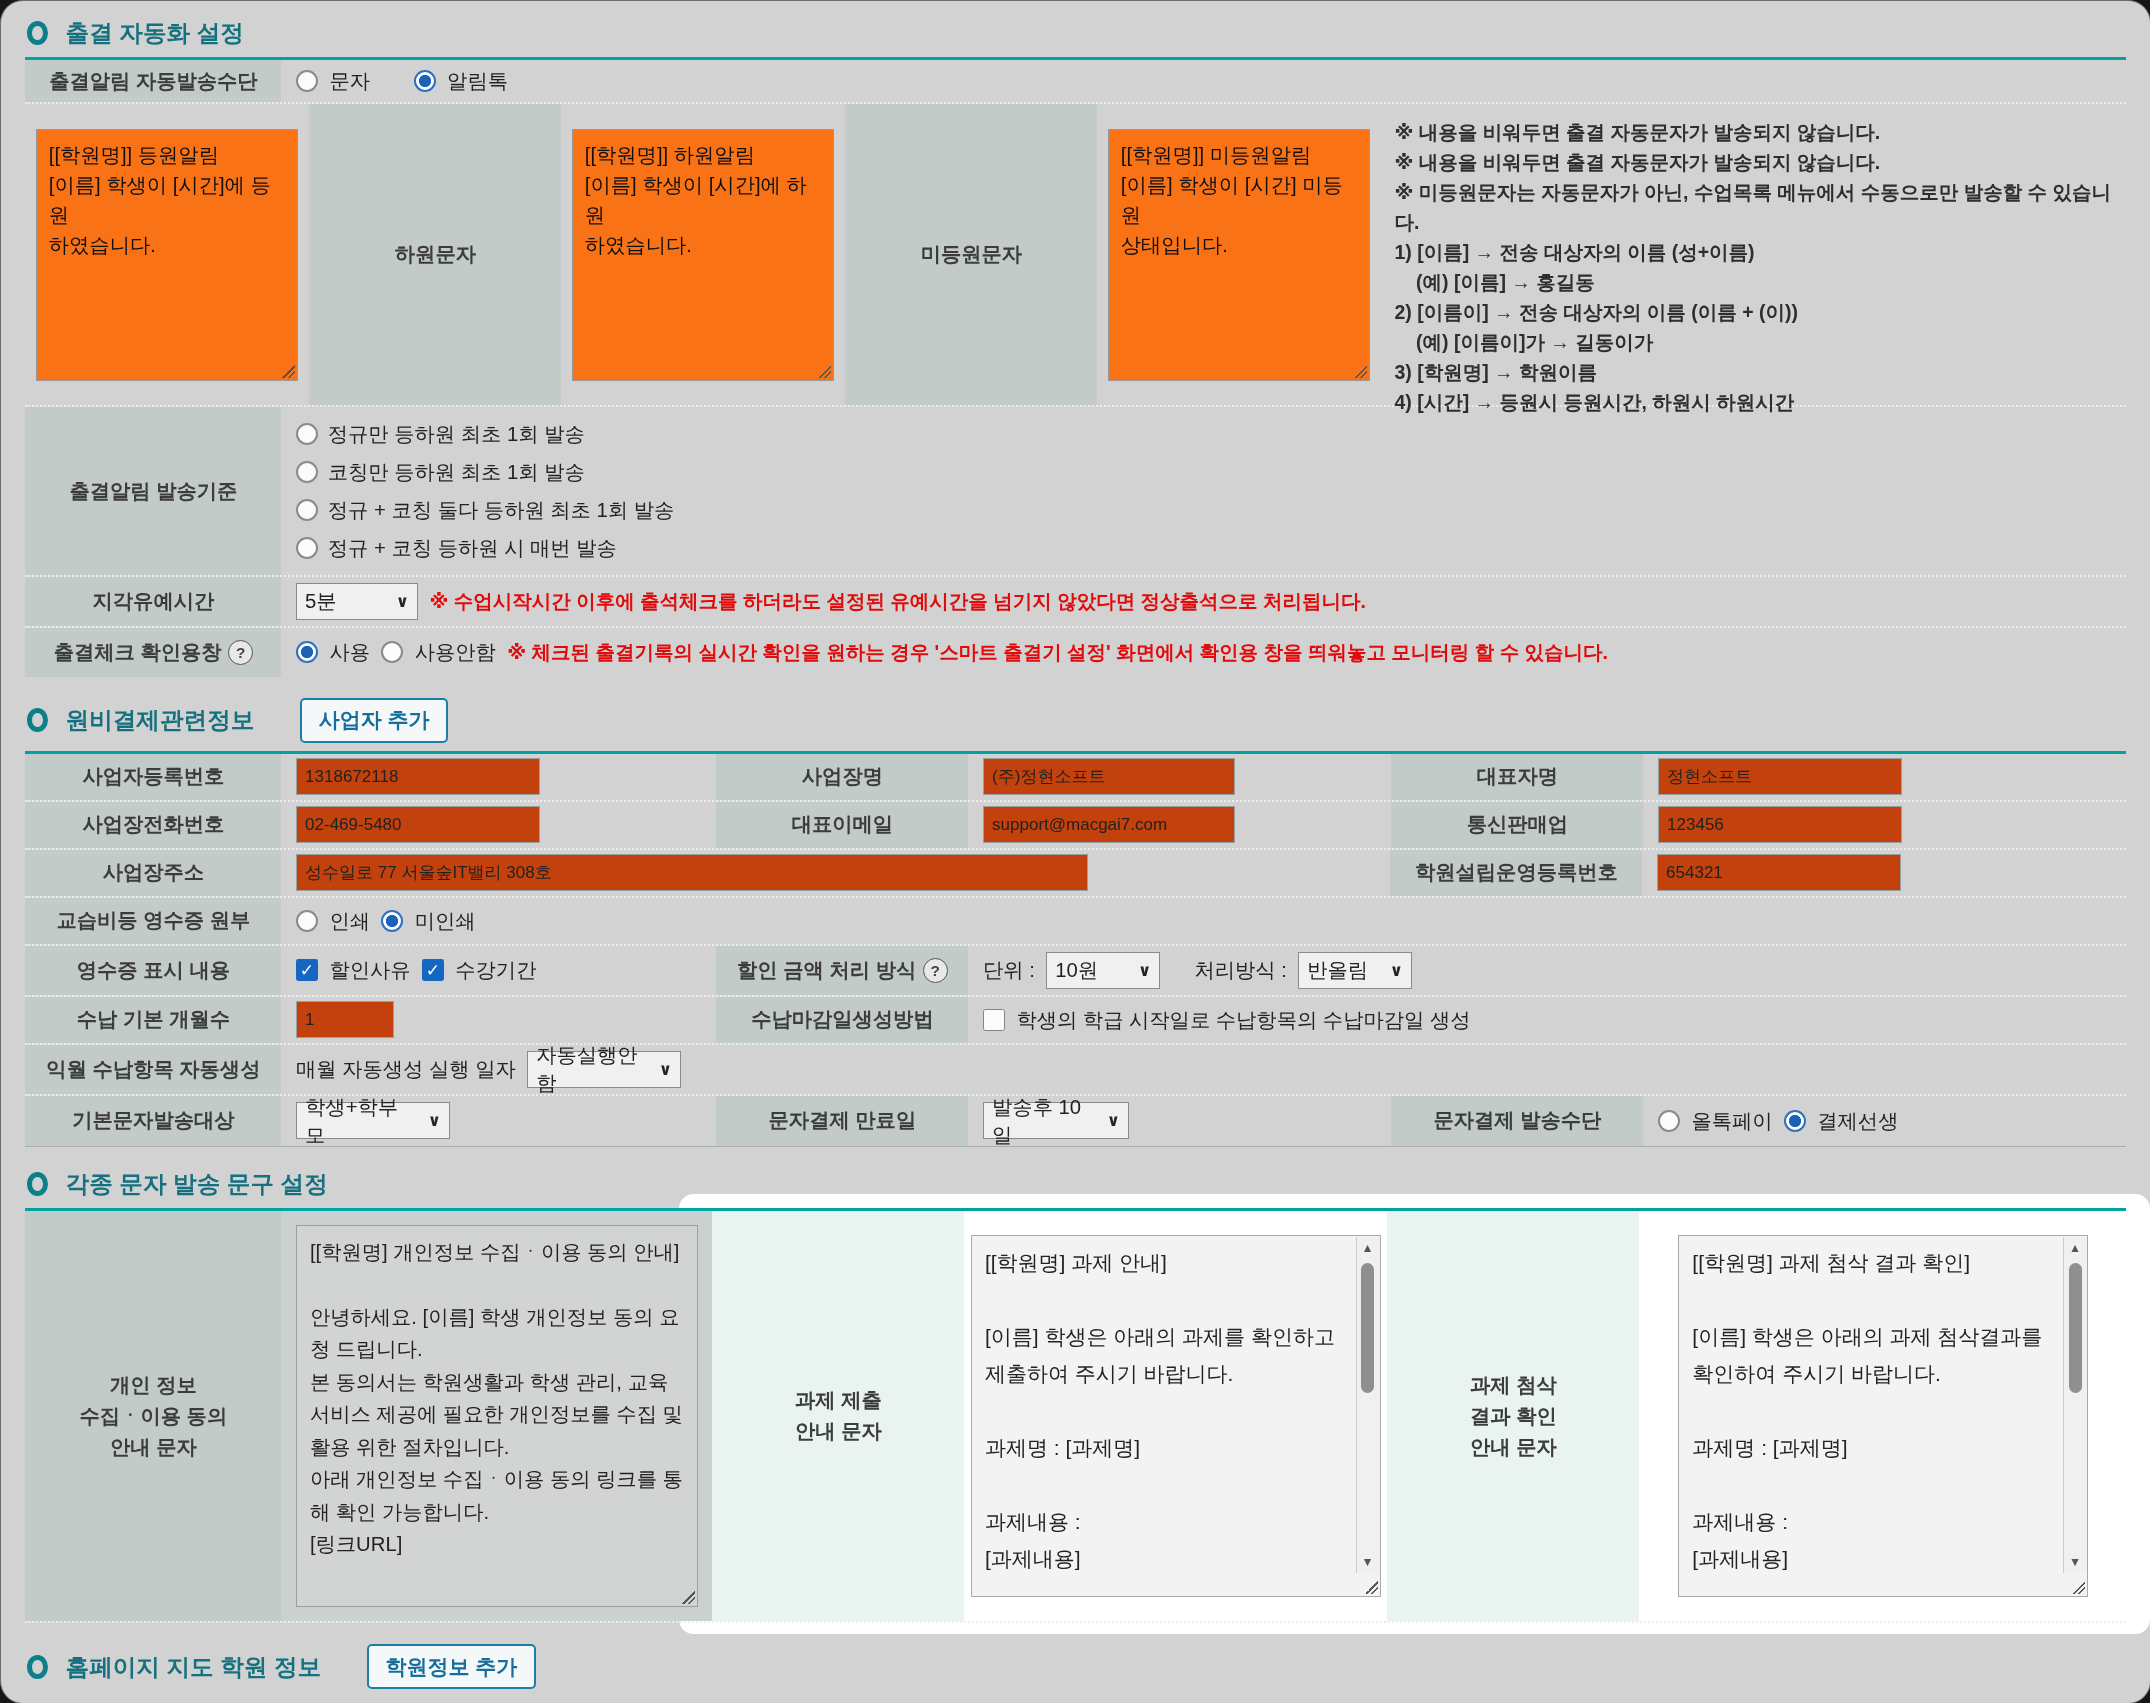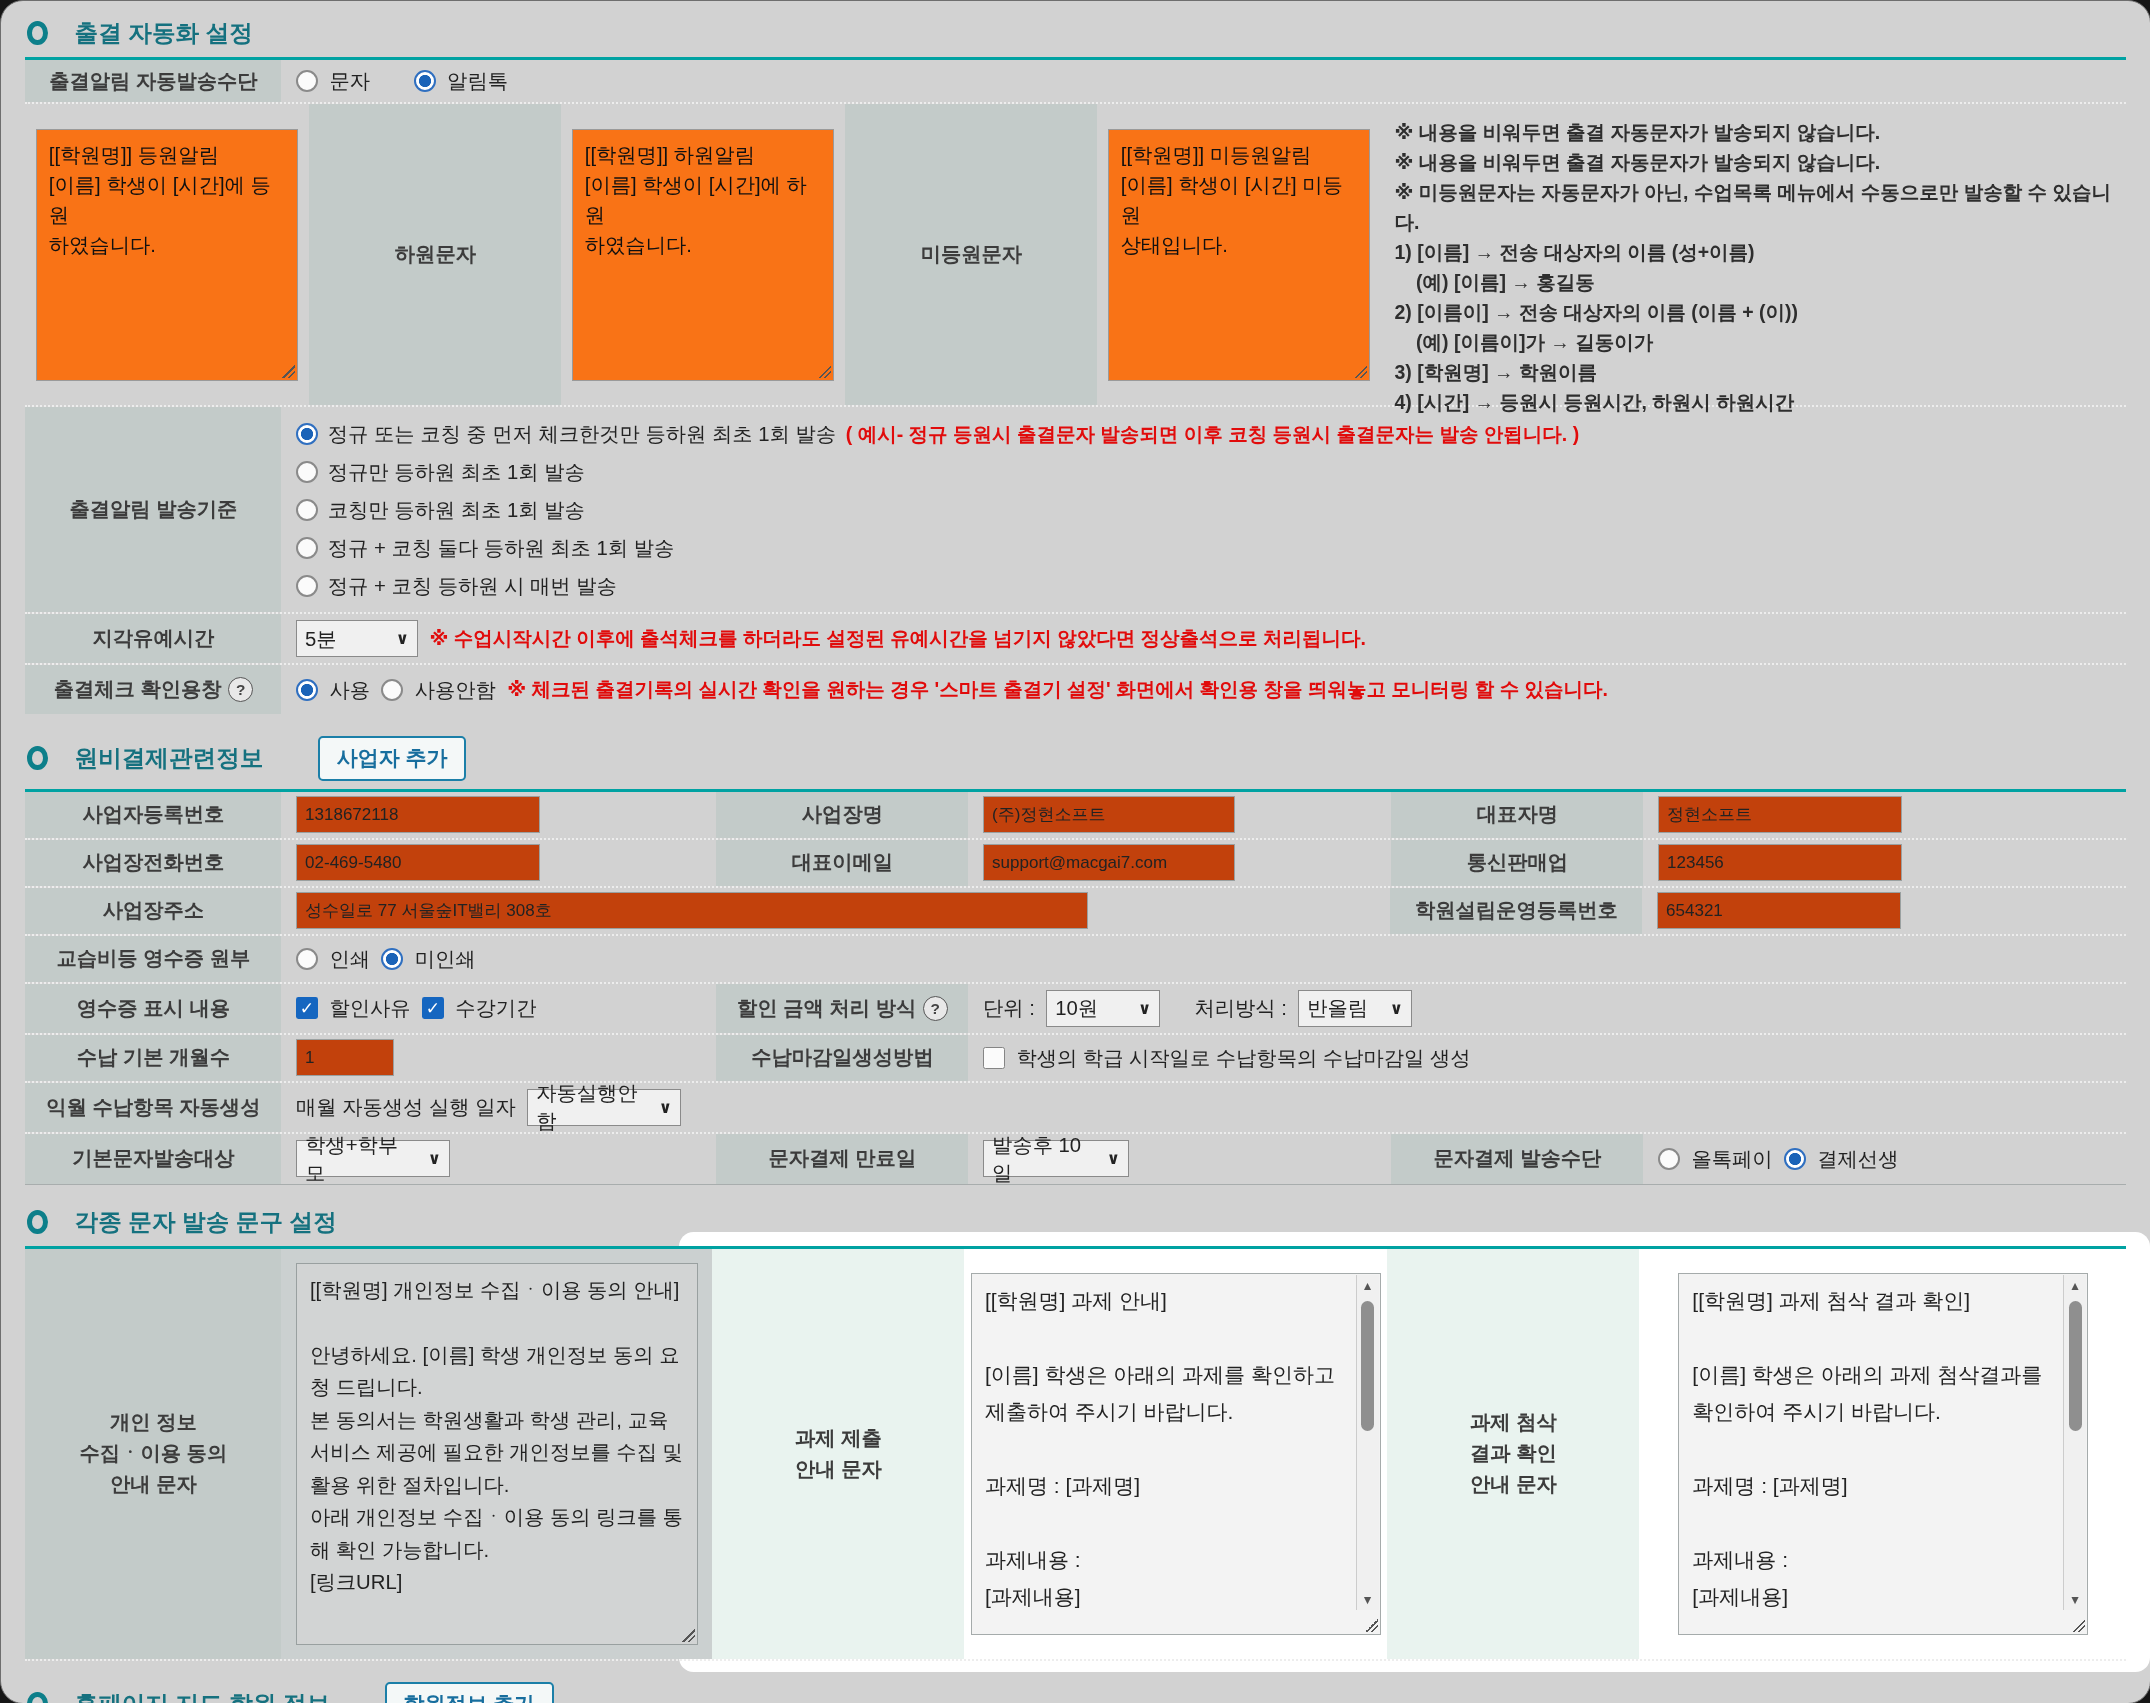--- a/index.html
+++ b/index.html
@@ -1,21 +1,21 @@
 <!DOCTYPE html>
 <html style="font-size:13px"><head>
 <meta charset="utf-8">
 <style>
   html,body{margin:0;padding:0;background:#161616;}
   .stage{width:2151px;height:1704px;background:#161616;position:relative;overflow:hidden;
          font-family:"Liberation Sans","DejaVu Sans",sans-serif;}
   .app{position:absolute;inset:0;background:#d2d2d2;border-radius:23px;border:1.6px solid #6e6e6e;
        box-sizing:border-box;padding:9.8px 24.4px 0 24.4px;overflow:hidden;}
   
-  .sec-head{display:flex;align-items:center;gap:27px;padding:6.5px 1.6px 8.1px 1.6px;border-bottom:3.3px solid #00a2a2;}
+  .sec-head{display:flex;align-items:center;gap:18px;padding:6.5px 1.6px 8.1px 1.6px;border-bottom:3.3px solid #00a2a2;}
   .sec-head.noline{border-bottom:none;}
   .bullet{width:10.6px;height:14px;border:5.7px solid #0d7f8a;border-radius:50%;flex-shrink:0;}
   .sec-title{font-size:23.6px;font-weight:bold;color:#15717f;margin:0;}
   .hbtn{border:2.4px solid #1b7fa8;background:#f4f8f8;color:#176e9e;font-weight:bold;font-size:21px;
         padding:6.5px 16.3px;border-radius:4.9px;margin-left:28px;cursor:pointer;font-family:inherit;}
   
   .tbl{width:100%;}
   .row{display:flex;align-items:stretch;border-top:2.4px dotted #ededed;}
   .row.first{border-top:none;}
   .lbl{background:#c3cbc9;display:flex;align-items:center;justify-content:center;text-align:center;
@@ -126,25 +126,20 @@
           <div class="nline">2) [이름이] → 전송 대상자의 이름 (이름 + (이))</div>
           <div class="nline">    (예) [이름이]가 → 길동이가</div>
           <div class="nline">3) [학원명] → 학원이름</div>
           <div class="nline">4) [시간] → 등원시 등원시간, 하원시 하원시간</div>
         </div>
       </div>
 
       <div class="row">
         <div class="lbl w315">출결알림 발송기준</div>
         <div class="cell grow col" style="padding:8.1px 14.6px">
-          <div class="opt">
-            <span class="radio on"></span>
-            <span class="optlabel">정규 또는 코칭 중 먼저 체크한것만 등하원 최초 1회 발송</span>
-            <span class="red">( 예시- 정규 등원시 출결문자 발송되면 이후 코칭 등원시 출결문자는 발송 안됩니다. )</span>
-          </div>
           <div class="opt">
             <span class="radio"></span>
             <span class="optlabel">정규만 등하원 최초 1회 발송</span>
           </div>
           <div class="opt">
             <span class="radio"></span>
             <span class="optlabel">코칭만 등하원 최초 1회 발송</span>
           </div>
           <div class="opt">
             <span class="radio"></span>

